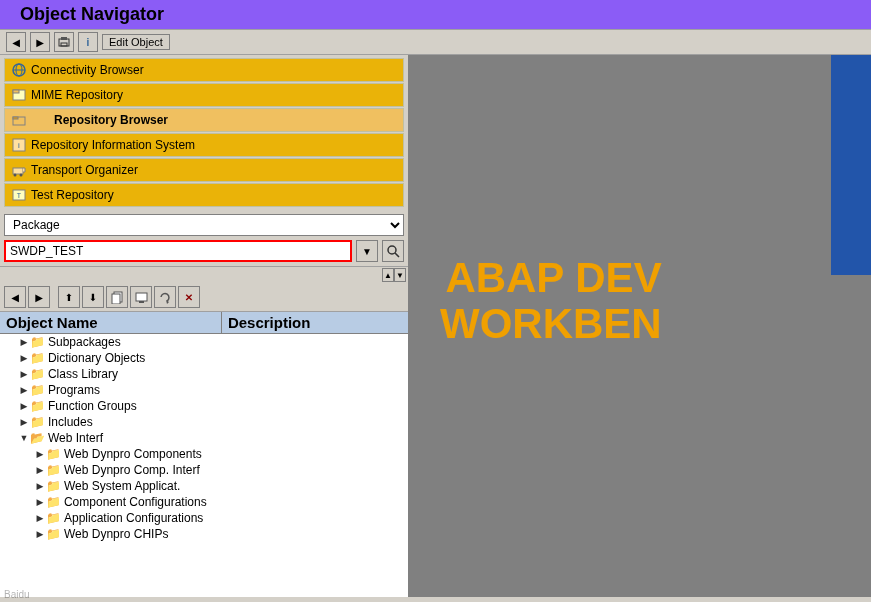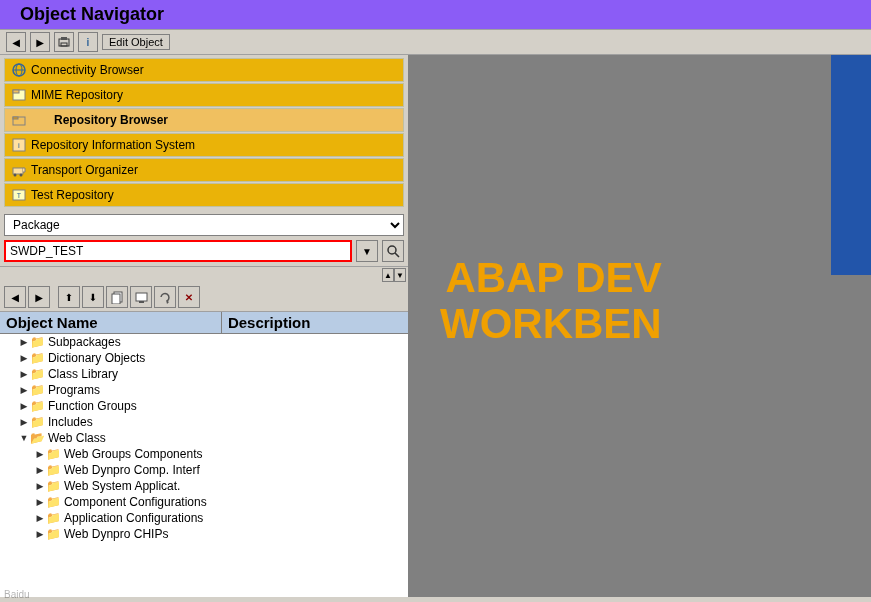--- a/index.html
+++ b/index.html
@@ -470,28 +470,28 @@
           <span style="width:16px;display:inline-block;"></span>
           <span class="expand-arrow">▶</span>
           <span class="folder-icon">📁</span>
           <span class="tree-item-text">Includes</span>
         </div>
 
         <div class="tree-item">
           <span style="width:16px;display:inline-block;"></span>
           <span class="expand-arrow">▼</span>
           <span class="folder-icon">📂</span>
-          <span class="tree-item-text">Web Class</span>
+          <span class="tree-item-text">Web Interf</span>
         </div>
 
         <div class="tree-item">
           <span style="width:32px;display:inline-block;"></span>
           <span class="expand-arrow">▶</span>
           <span class="folder-icon">📁</span>
-          <span class="tree-item-text">Web Groups Components</span>
+          <span class="tree-item-text">Web Dynpro Components</span>
         </div>
 
         <div class="tree-item">
           <span style="width:32px;display:inline-block;"></span>
           <span class="expand-arrow">▶</span>
           <span class="folder-icon">📁</span>
           <span class="tree-item-text">Web Dynpro Comp. Interf</span>
         </div>
 
         <div class="tree-item">

